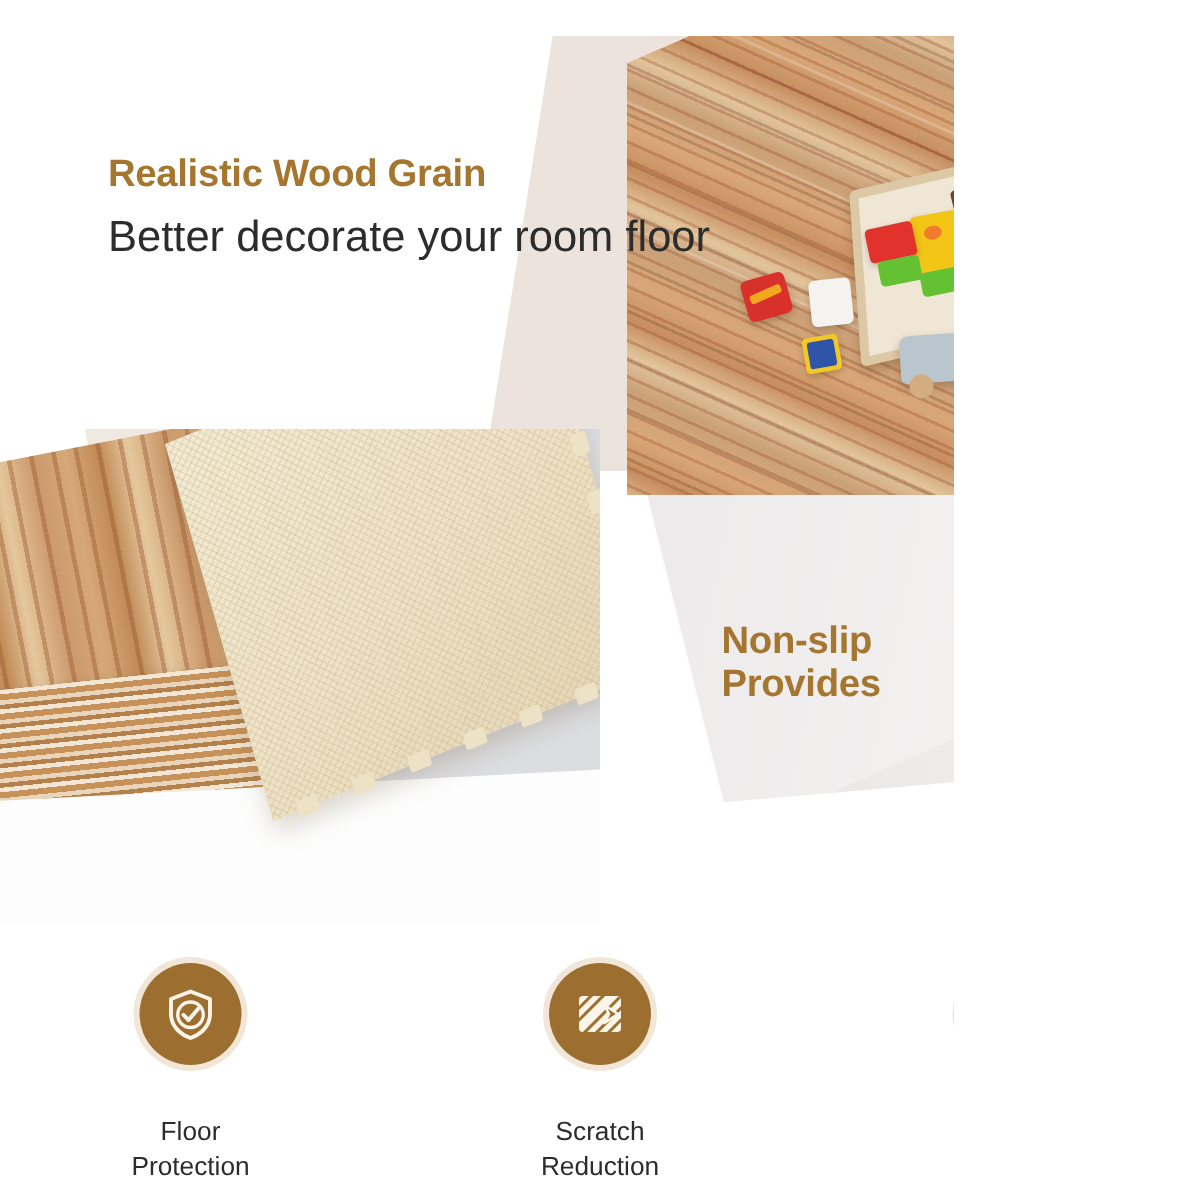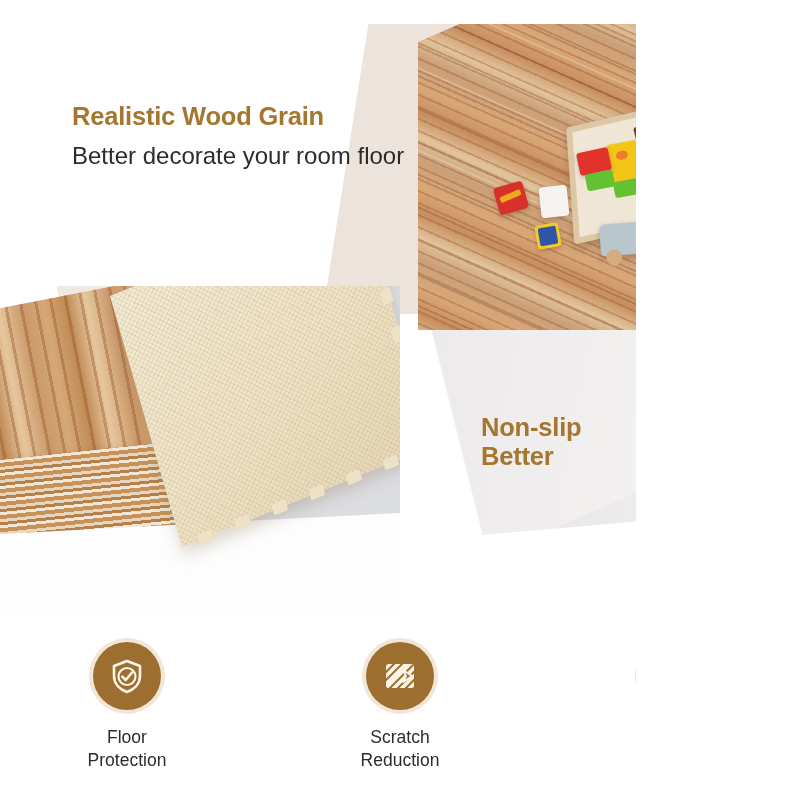--- a/index.html
+++ b/index.html
@@ -291,41 +291,42 @@
 
   .feat-title {
     margin: 0 0 9px 0;
     font-size: 25.5px;
     font-weight: bold;
     color: #a5762f;
     letter-spacing: -0.2px;
   }
   .feat-desc {
     margin: 0;
-    font-size: 24px;
+    font-size: 29px;
     line-height: 1.30;
     color: #2c2c2c;
     font-weight: 400;
   }
 
   
   .features {
     position: absolute;
     left: 0; top: 618px;
     width: 800px;
     display: flex;
     justify-content: space-between;
     padding: 0 52px;
     box-sizing: border-box;
   }
   .feature {
     width: 150px;
     display: flex;
     flex-direction: column;
     align-items: center;
+    gap: 17px;
   }
   .feature-badge {
     width: 68px; height: 68px;
     border-radius: 50%;
     background: #9c6f31;
     display: flex;
     align-items: center;
     justify-content: center;
     box-shadow: 0 0 0 4px #f1e6d7;
   }
@@ -388,21 +389,21 @@
       </div>
   </div>
 
   <div class="text-block tb-wood">
     <h2 class="feat-title">Realistic Wood Grain</h2>
     <p class="feat-desc">Better decorate
 your room floor</p>
   </div>
 
   <div class="text-block tb-slip">
-    <h2 class="feat-title">Non-slip Better</h2>
+    <h2 class="feat-title">Non-slip Provides</h2>
   </div>
 
   <div class="features">
 
     <div class="feature">
       <div class="feature-badge">
         <svg width="38" height="38" viewBox="0 0 38 38">
           <path d="M19 4 L32 9 V19 C32 27 26 32.5 19 35 C12 32.5 6 27 6 19 V9 Z" fill="none" stroke="#FBF4E8" stroke-width="2.6" stroke-linejoin="round"></path>
           <circle cx="19" cy="19.5" r="8.5" fill="none" stroke="#FBF4E8" stroke-width="2.2"></circle>
           <path d="M14.3 19.6 L17.7 23 L24 15.6" fill="none" stroke="#FBF4E8" stroke-width="2.6" stroke-linecap="round" stroke-linejoin="round"></path>

